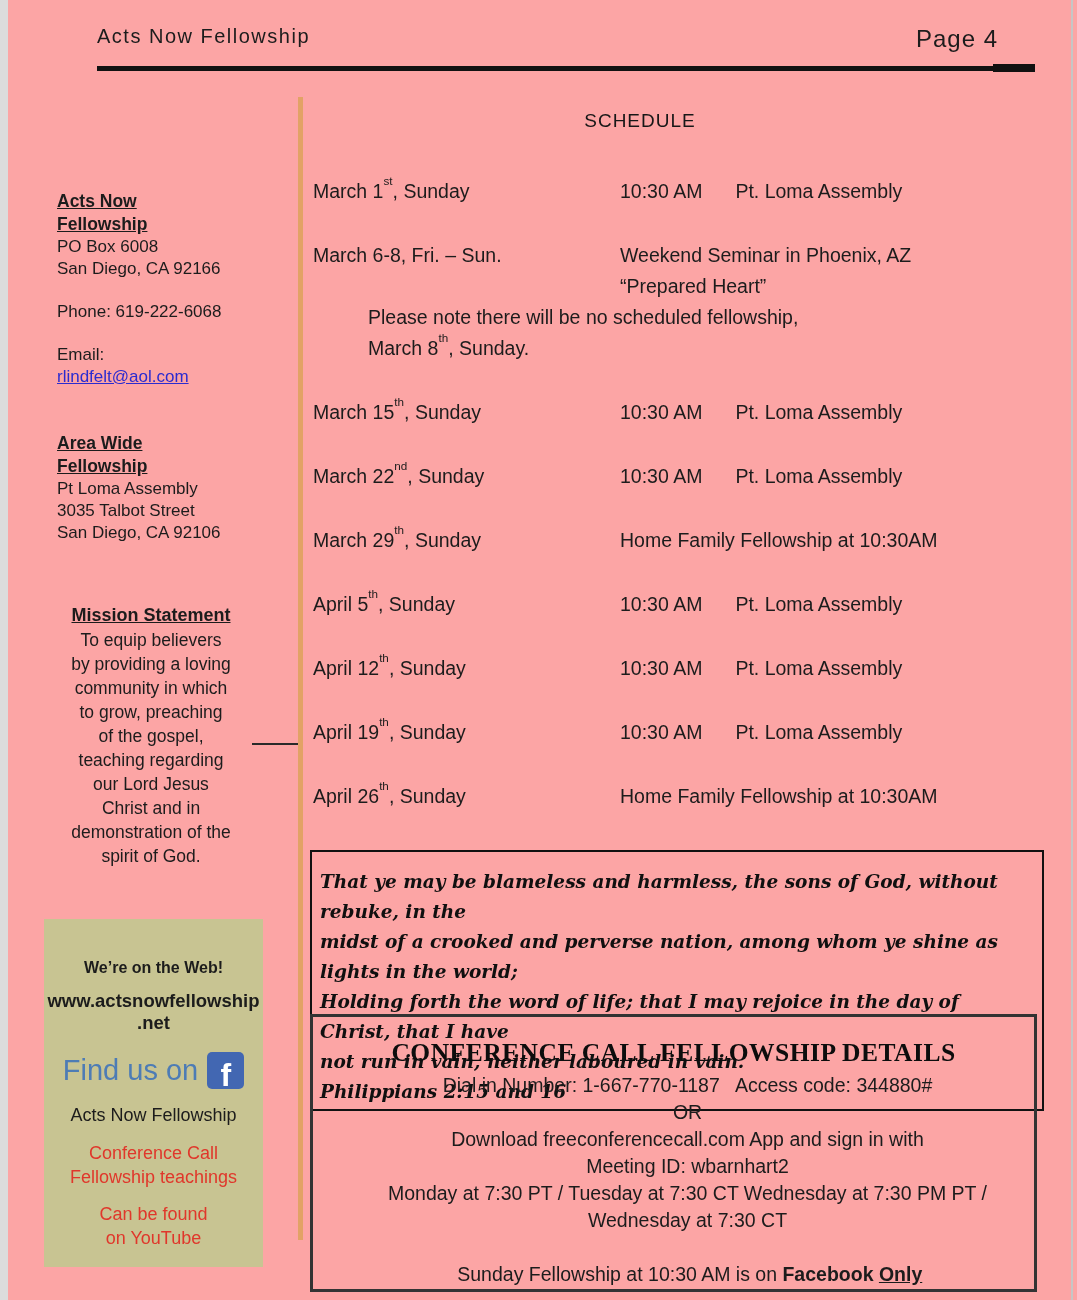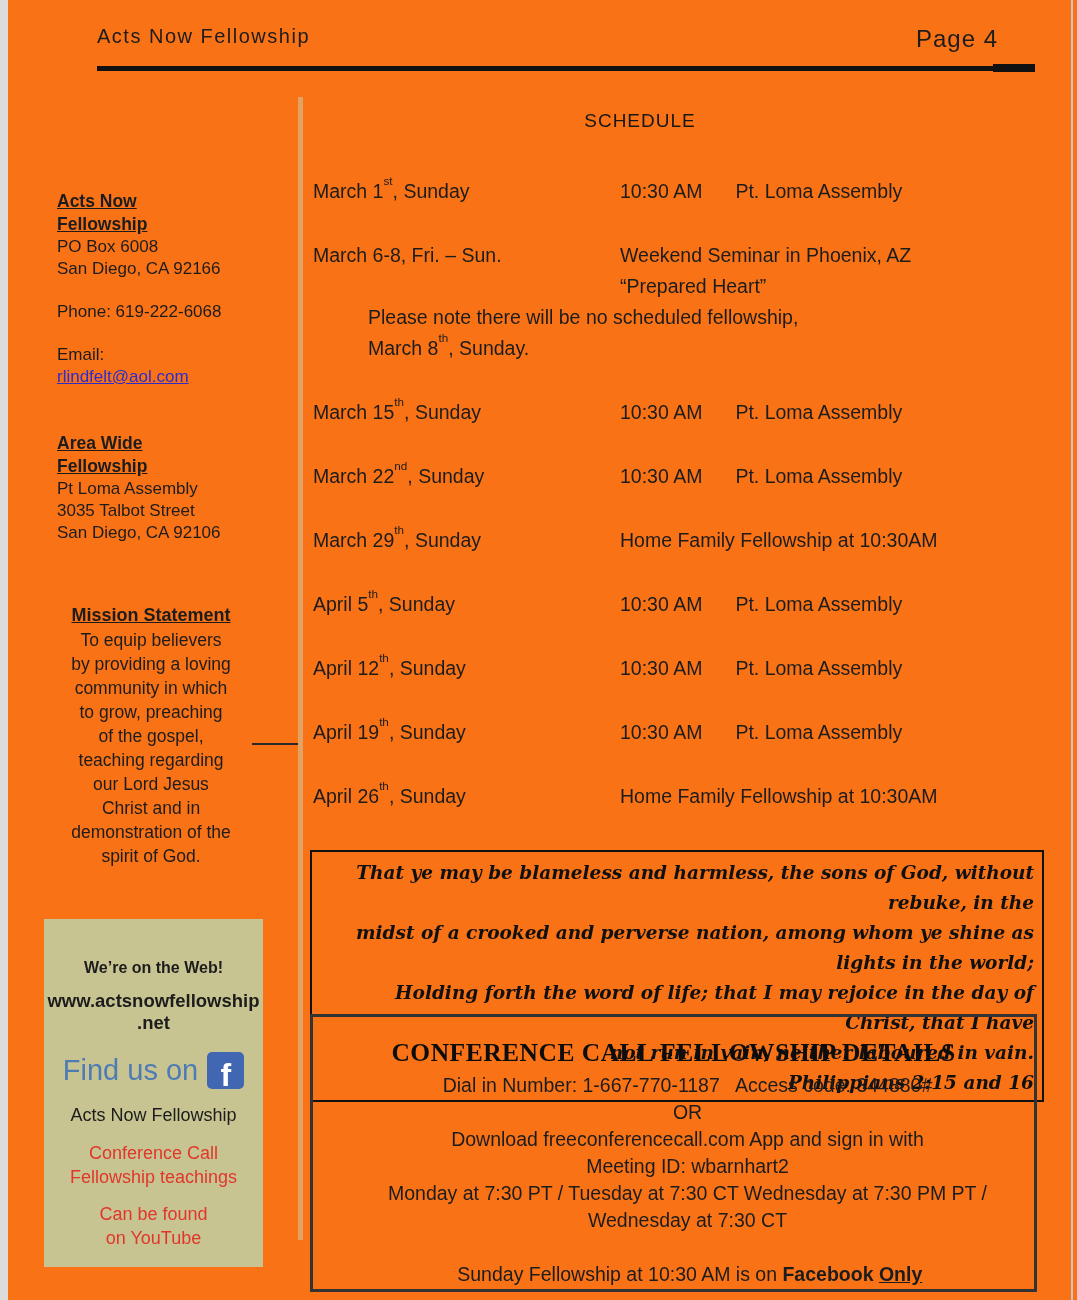--- a/index.html
+++ b/index.html
@@ -1,16 +1,16 @@
 <!DOCTYPE html>
 <html style="--accent_line: #e2a266; --web_box_bg: #c8c492; --red_text: #e0372b; --find_us_blue: #4d7cb5; --facebook_blue: #4267b2; --link_blue: #2b2bd0;"><head>
 <meta charset="utf-8">
 <style>
   html,body{margin:0;padding:0;background:#ffffff;}
-  .page{position:relative;width:1077px;height:1300px;background:#f97316;overflow:hidden;
+  .page{position:relative;width:1077px;height:1300px;background:#fca5a5;overflow:hidden;
         font-family:"Liberation Sans",sans-serif;color:#1c1c1c;}
   .edge-left{position:absolute;left:0;top:0;width:8px;height:1300px;background:#dcdcdc;}
   .edge-right{position:absolute;left:1071px;top:0;width:2px;height:1300px;background:#c6c6c6;}
 
   
   .hdr-title{position:absolute;left:97px;top:25px;font-size:20px;letter-spacing:1.5px;}
   .hdr-page{position:absolute;left:916px;top:25px;font-size:24px;letter-spacing:1px;}
   .hdr-rule{position:absolute;left:97px;top:66px;width:938px;height:5px;background:#111;}
   .hdr-rule-tail{position:absolute;left:993px;top:64px;width:42px;height:8px;background:#111;}
 
@@ -54,21 +54,21 @@
   .sched-line{display:flex;}
   .sched-date{flex:0 0 307px;}
   .sched-loc{margin-left:33px;}
   .sched-line2{margin-left:307px;}
   .sched-sub{margin-left:307px;width:320px;text-align:center;}
   .sched-note{margin-left:55px;}
   sup{font-size:60%;line-height:0;position:relative;top:-0.45em;}
 
   
   #scripture{position:absolute;left:310px;top:850px;width:714px;border:2px solid #111;
-             padding:6px 8px 2px;text-align:right;
+             padding:15px 8px 2px;text-align:left;
              font-family:"DejaVu Serif",serif;font-style:italic;font-weight:bold;
              font-size:18.5px;line-height:30px;color:#101010;}
 
   
   #conference{position:absolute;left:310px;top:1014px;width:721px;height:272px;
               border:3px solid #333;text-align:center;}
   .conf-title{font-family:"Liberation Serif",serif;font-weight:bold;font-size:25.5px;
               margin-top:21px;line-height:30px;letter-spacing:0.5px;color:#0d0d0d;}
   .conf-line{font-size:19.5px;line-height:27px;white-space:pre-wrap;}
   .conf-lines{margin-top:4px;padding-left:28px;}

